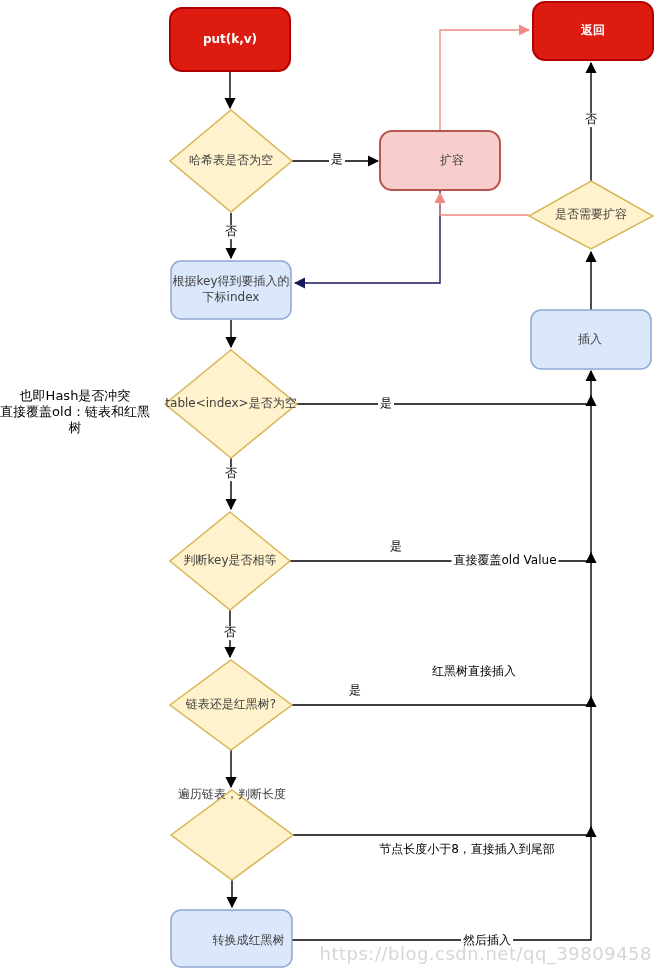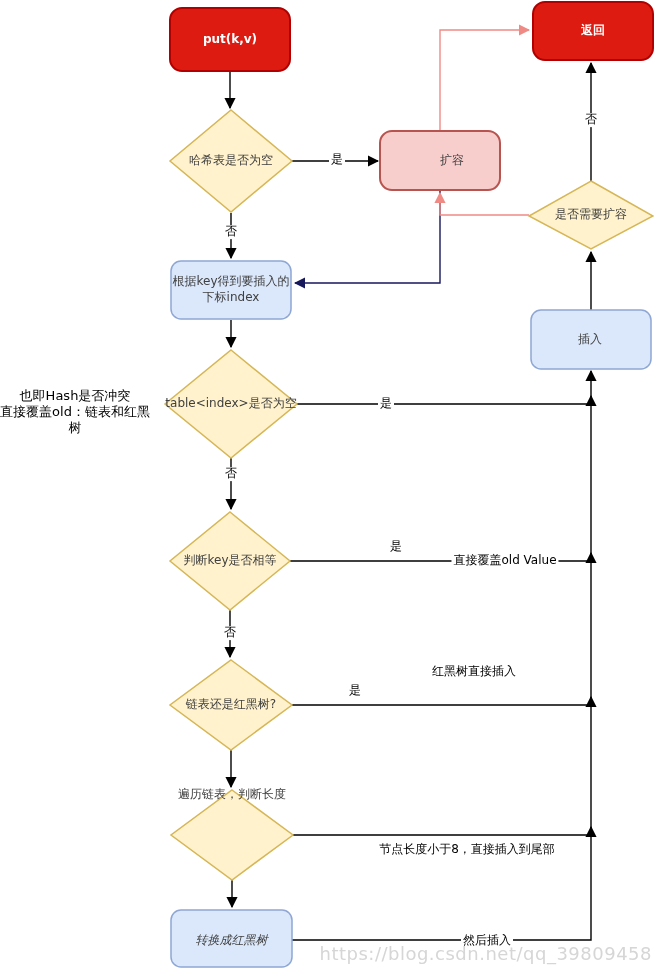--- a/index.html
+++ b/index.html
@@ -94,21 +94,21 @@
   <div class="node-label" style="left:529px;top:181px;width:124px;height:68px;">是否需要扩容</div>
   <div class="node-label" style="left:171px;top:261px;width:120px;height:58px;flex-direction:column;">
     <div>根据key得到要插入的</div>
     <div>下标index</div>
   </div>
   <div class="node-label" style="left:531px;top:310px;width:118px;height:59px;">插入</div>
   <div class="node-label" style="left:165px;top:350px;width:132px;height:108px;">table&lt;index&gt;是否为空</div>
   <div class="node-label" style="left:170px;top:512px;width:120px;height:98px;">判断key是否相等</div>
   <div class="node-label" style="left:170px;top:660px;width:122px;height:90px;">链表还是红黑树?</div>
   <div class="node-label" style="left:171px;top:750px;width:122px;height:90px;">遍历链表，判断长度</div>
-  <div class="node-label" style="left:171px;top:910px;width:121px;height:61px;font-style:italic;">转换成红黑树</div>
+  <div class="node-label" style="left:188px;top:910px;width:121px;height:61px;">转换成红黑树</div>
 
   <div class="edge-label" style="left:337px;top:160px;">是</div>
   <div class="edge-label" style="left:231px;top:232px;">否</div>
   <div class="edge-label" style="left:591px;top:120px;">否</div>
   <div class="edge-label" style="left:386px;top:404px;">是</div>
   <div class="edge-label" style="left:231px;top:474px;">否</div>
   <div class="edge-label no-bg" style="left:396px;top:547px;">是</div>
   <div class="edge-label" style="left:505px;top:561px;">直接覆盖old Value</div>
   <div class="edge-label" style="left:230px;top:633px;">否</div>
   <div class="edge-label no-bg" style="left:355px;top:691px;">是</div>

